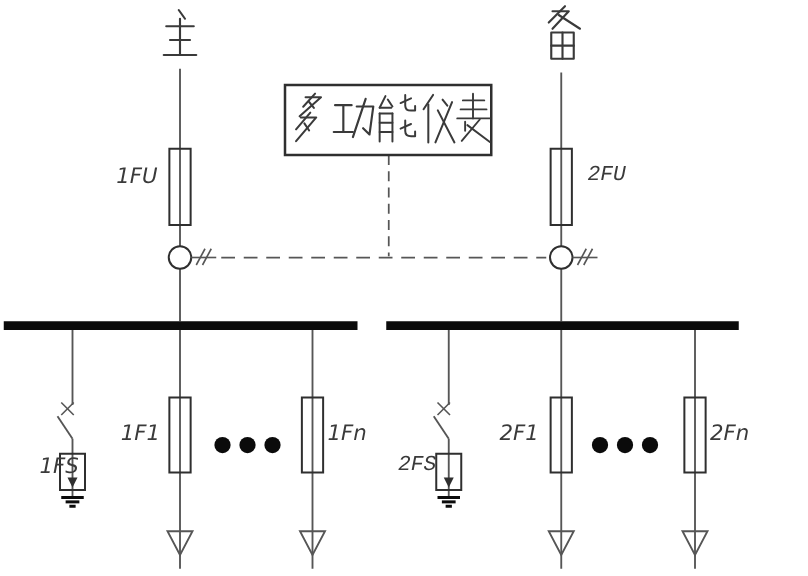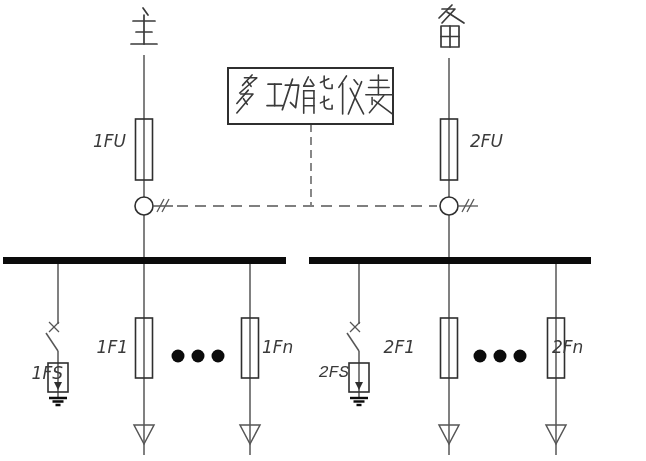--- a/index.html
+++ b/index.html
@@ -3,21 +3,20 @@
 <meta charset="utf-8">
 <style>
   html,body{margin:0;padding:0;background:#ffffff;}
   .stage{
     position:relative;
     width:646px;height:461px;
     background:var(--background,#ffffff);
     overflow:hidden;
     --line:#565656; --symbol:#2f2f2f; --bus:#0b0b0b; --text:#3a3a3a; --background:#ffffff;
     font-family:"DejaVu Sans", sans-serif;
-    border-radius:14px;
   }
   .art{position:absolute;left:0;top:0;width:646px;height:461px;}
   .w     {stroke:var(--line);stroke-width:1.5;fill:none;}
   .thin  {stroke:var(--line);stroke-width:1.3;fill:none;}
   .sym   {stroke:var(--symbol);stroke-width:1.6;fill:none;}
   .node  {stroke:var(--symbol);stroke-width:1.6;fill:#ffffff;}
   .box   {stroke:var(--symbol);stroke-width:2;fill:#ffffff;}
   .dash  {stroke:var(--line);stroke-width:1.4;fill:none;stroke-dasharray:11 7;}
   .vdash {stroke:var(--line);stroke-width:1.4;fill:none;stroke-dasharray:8 5;}
   .busbar{fill:var(--bus);stroke:none;}
@@ -205,24 +204,24 @@
     </g>
 
     <g>
       <line class="w" x1="556" y1="264" x2="556" y2="455"></line>
       <rect class="sym" x="547.5" y="318" width="17" height="60"></rect>
       <polygon class="w" points="546,425 566,425 556,444"></polygon>
     </g>
   </svg>
 
   <div class="lbl r" style="left:86px;  top:131px; width:40px;">1FU</div>
-  <div class="lbl" style="left:470px; top:131px;">2FU</div>
+  <div class="lbl" style="left:470px; top:131px;font-family:Liberation Mono, monospace;">2FU</div>
 
   <div class="lbl r" style="left:10px;  top:363px; width:38px;margin-left:15px;">1FS</div>
   <div class="lbl r" style="left:311px; top:363px; width:38px;font-family:Liberation Mono, monospace;">2FS</div>
 
   <div class="lbl r" style="left:90px;  top:337px; width:38px;">1F1</div>
   <div class="lbl" style="left:262px; top:337px;">1Fn</div>
 
-  <div class="lbl r" style="left:377px; top:337px; width:38px;">2F1</div>
-  <div class="lbl" style="left:552px; top:337px;">2Fn</div>
+  <div class="lbl r" style="left:393px; top:337px; width:38px;">2F1</div>
+  <div class="lbl" style="left:568px; top:337px;">2Fn</div>
 
 </div>
 
 </body></html>

